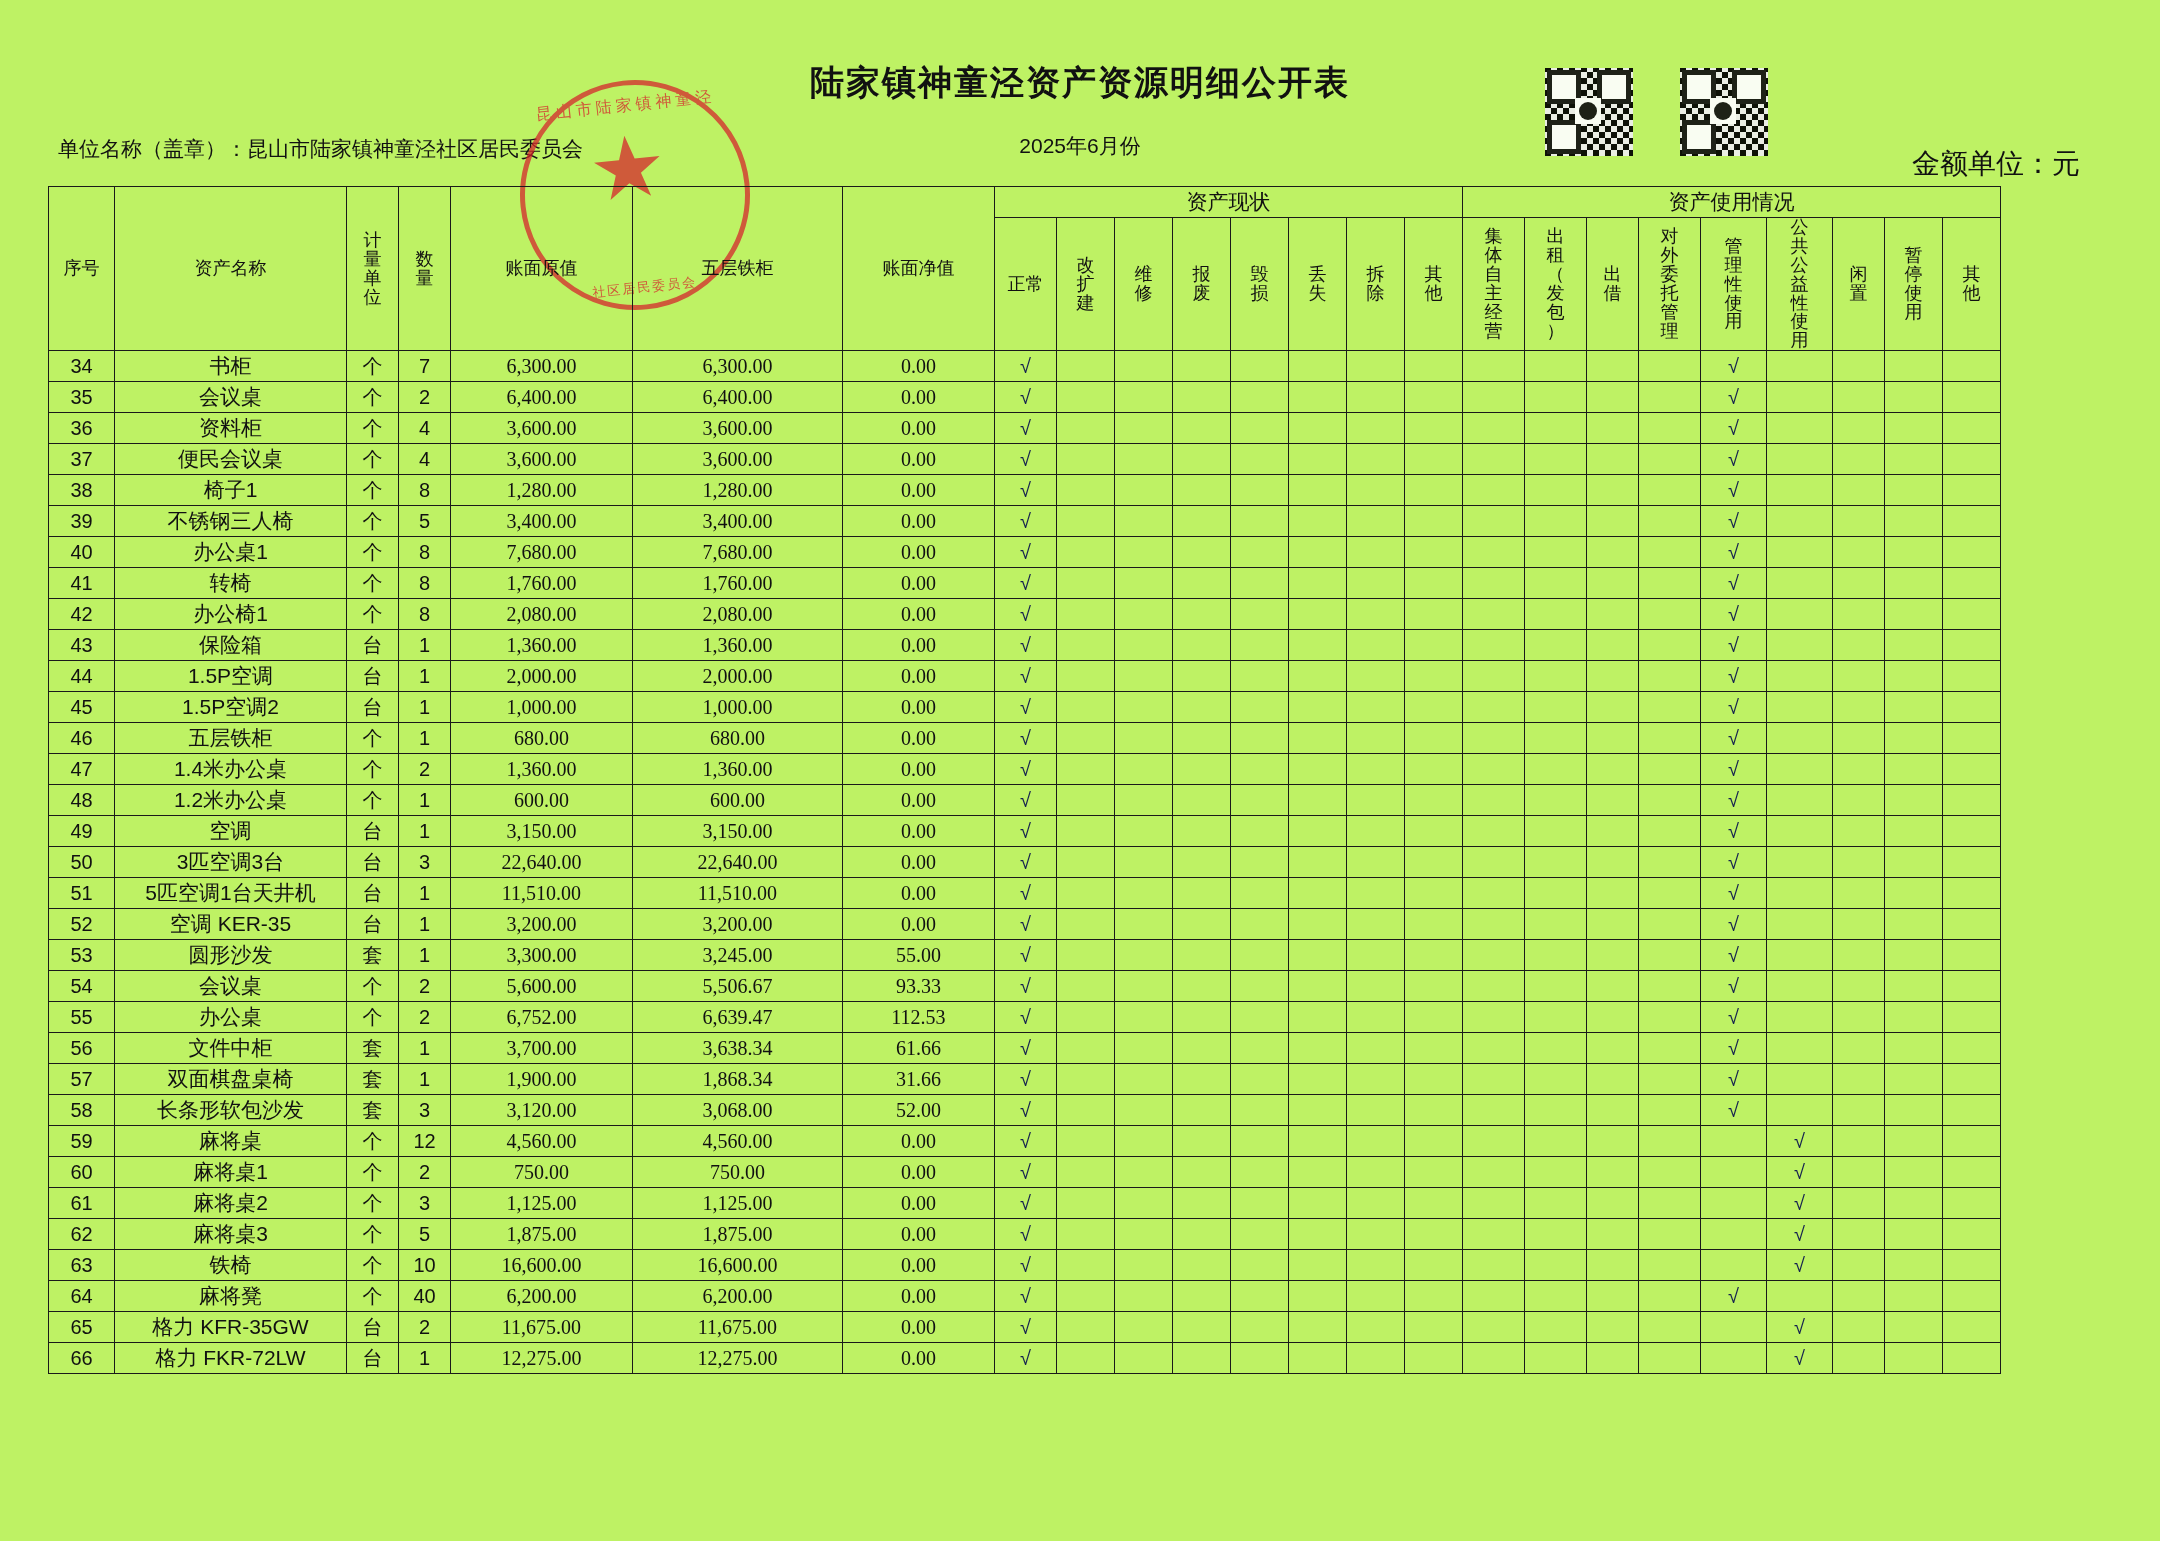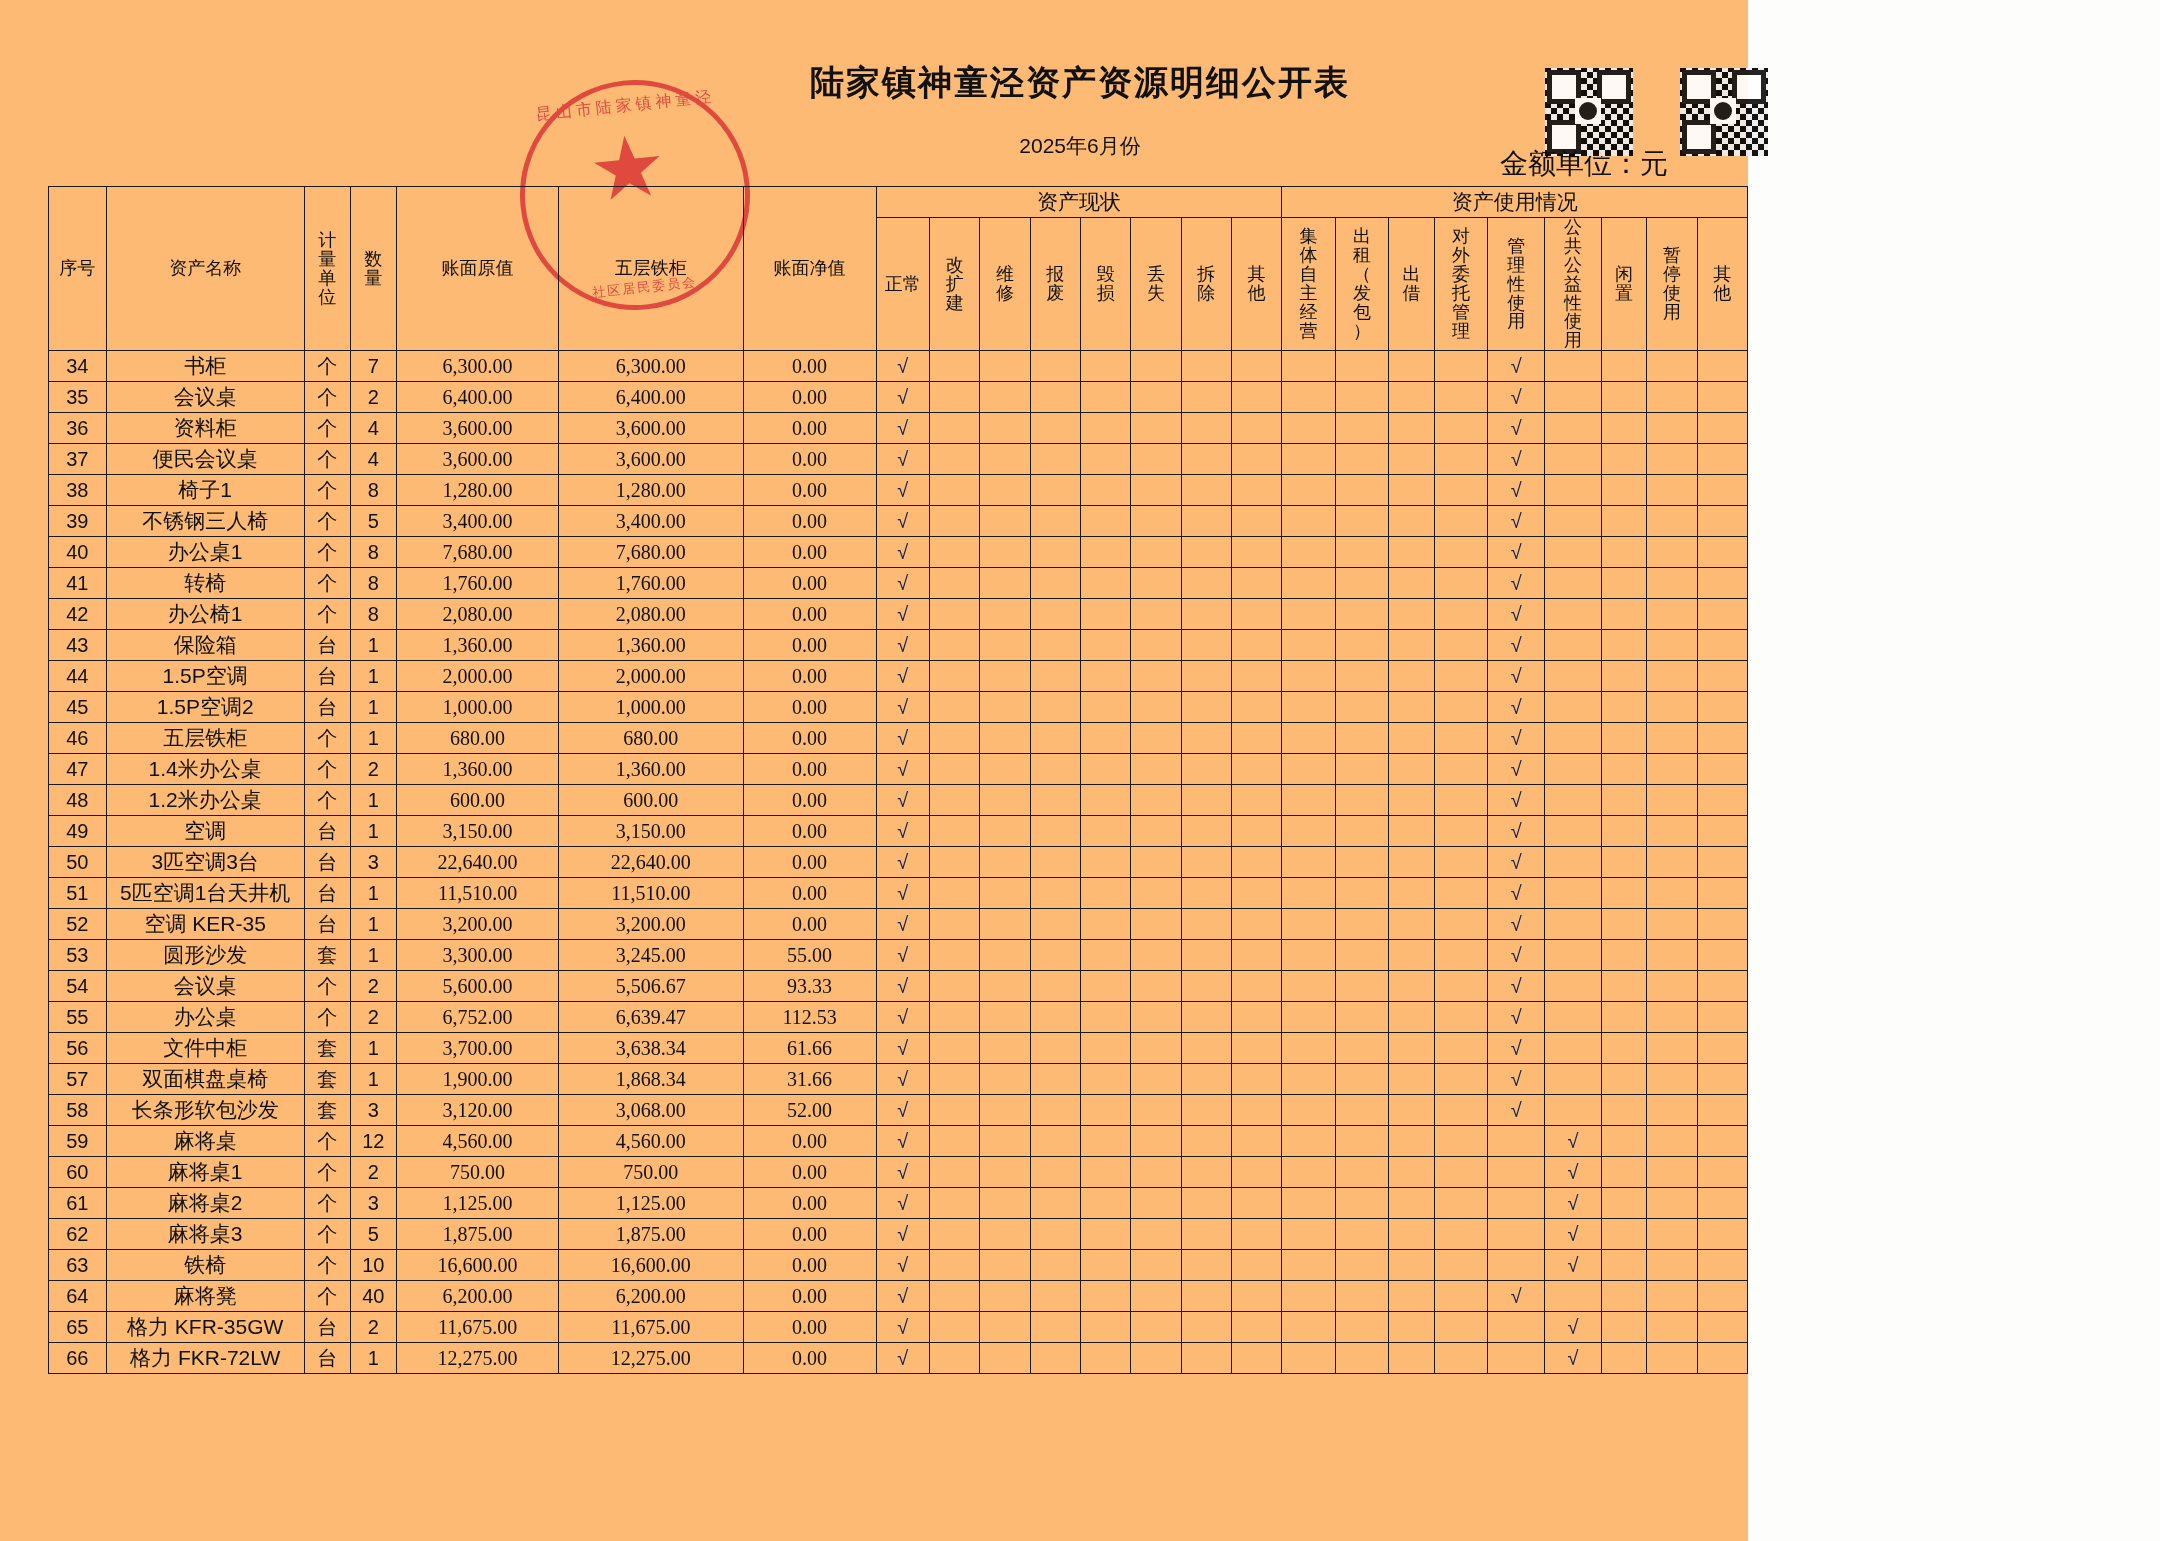--- a/index.html
+++ b/index.html
@@ -5,22 +5,22 @@
   html, body { margin:0; padding:0; }
   body {
     width:2160px; height:1541px;
     background:#fdfdfb;
     font-family:"Liberation Sans", sans-serif;
     color:#111;
     position:relative;
     overflow:hidden;
   }
   .page {
-    position:absolute; left:0; top:0; width:1748px; height:1541px;
-    background:#fdba74;
+    position:absolute; left:0; top:0; width:2160px; height:1541px;
+    background:#bef264;
   }
   
   .title {
     position:absolute; left:0; top:60px; width:2160px;
     text-align:center;
     font-size:34px; font-weight:bold; letter-spacing:2px;
   }
   .unit-line {
     position:absolute; left:58px; top:135px;
     font-size:21px;
@@ -107,20 +107,23 @@
   .rowh { height:31px;margin-top:12px; }
   
 </style>
 </head>
 <body>
 
 <div class="page">
 
   <div class="title">陆家镇神童泾资产资源明细公开表</div>
 
+  <div class="unit-line">
+    <span>单位名称（盖章）：</span><span>昆山市陆家镇神童泾社区居民委员会</span>
+  </div>
 
   <div class="period">2025年6月份</div>
   <div class="money-unit">金额单位：元</div>
 
   <div class="qr one">
     <span class="fm tl"></span>
       <span class="fm tr"></span>
       <span class="fm bl"></span>
     <span class="cut"></span>
       <span class="cut2"></span>

